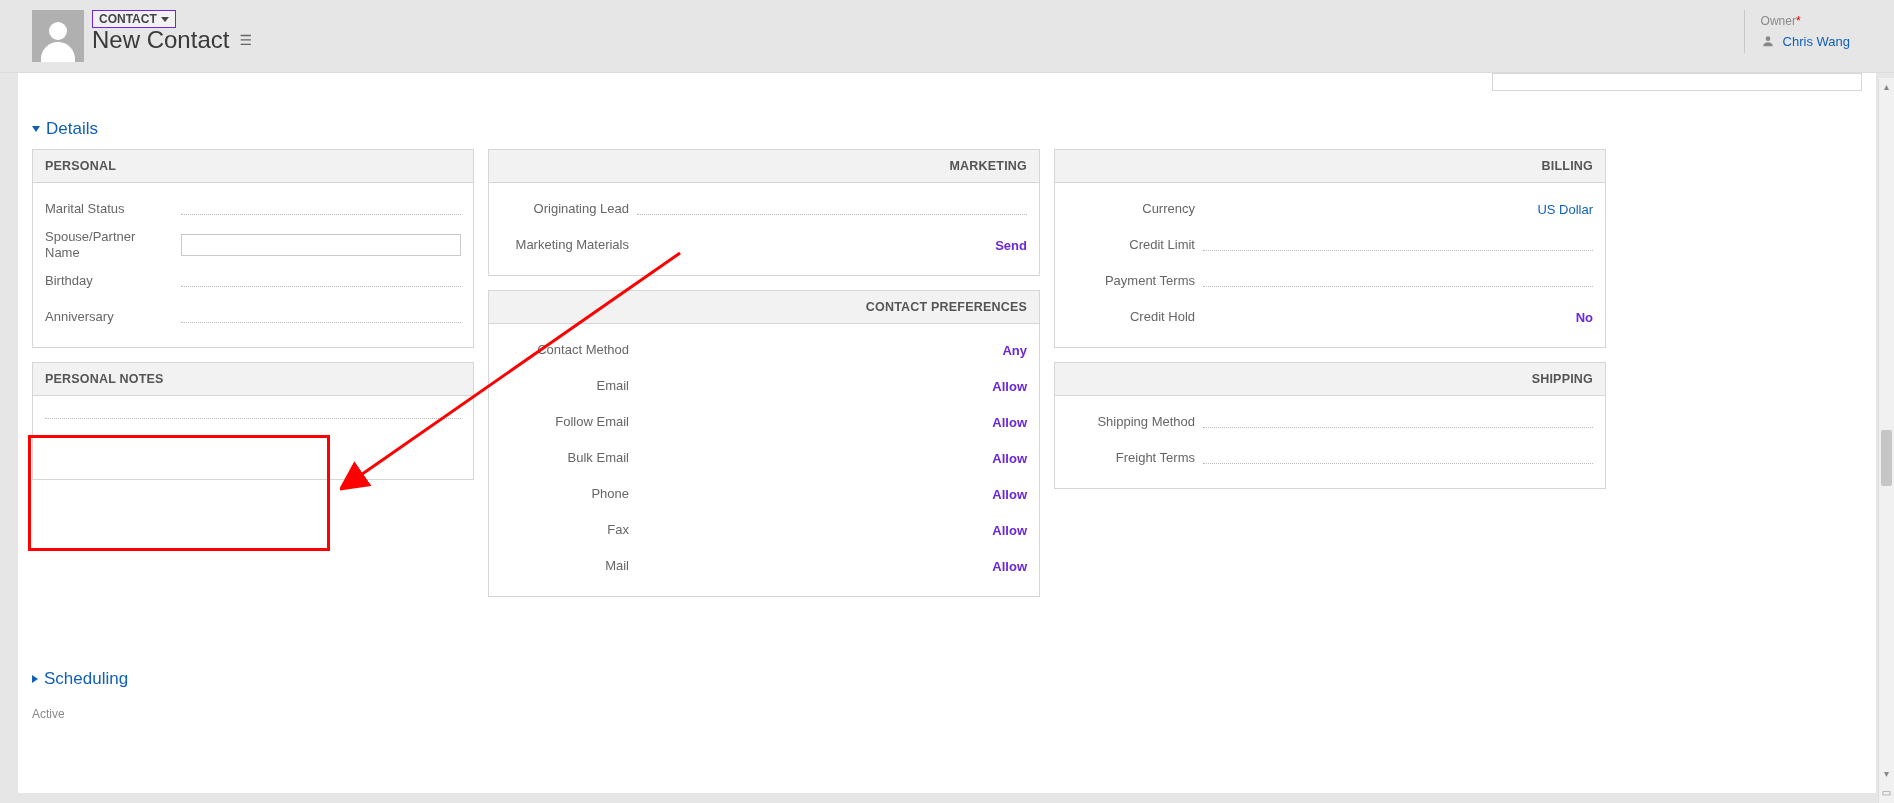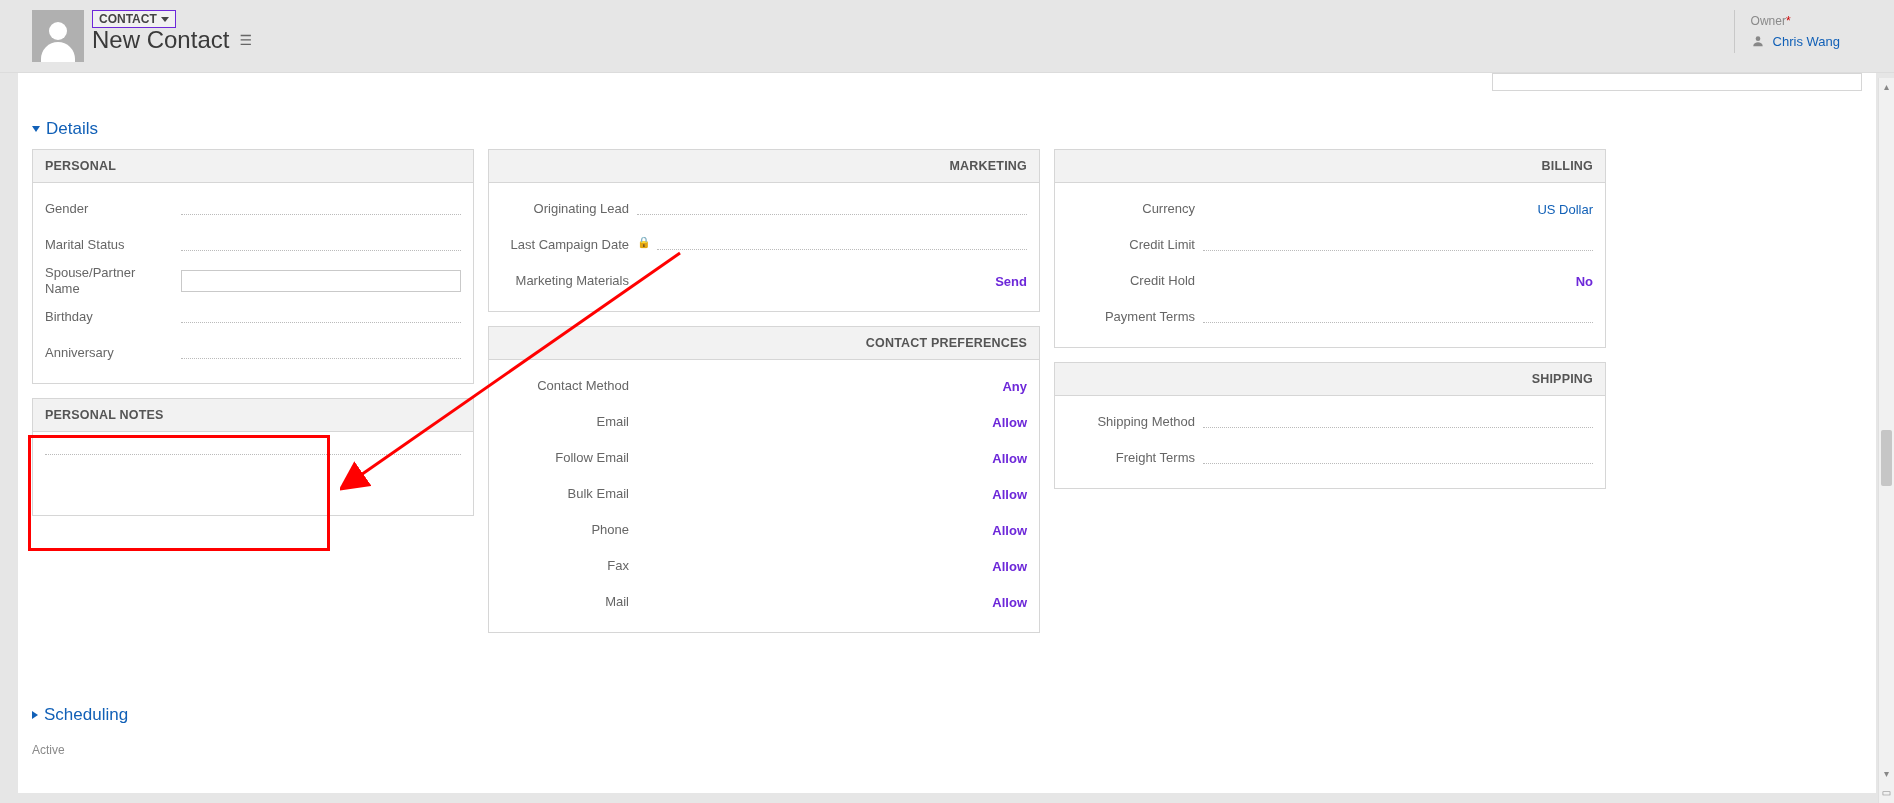--- a/index.html
+++ b/index.html
@@ -53,21 +53,21 @@
   }
   .entity-title {
     font-size: 24px; font-weight: 400; color: #3a3a3a;
     display: flex; align-items: center; gap: 10px;
     margin-top: -2px;
   }
   .entity-title .menu-icon {
     font-size: 14px; color: #666; cursor: pointer;
   }
   .owner-block {
-    position: absolute; right: 44px; top: 10px;
+    position: absolute; right: 34px; top: 10px;
     border-left: 1px solid #c8c8c8;
     padding: 4px 10px 4px 16px;
   }
   .owner-label {
     font-size: 12px; color: #8a8a8a;
   }
   .owner-label .req { color: #c00; }
   .owner-val {
     display: flex; align-items: flex-start; gap: 8px;
     margin-top: 6px;
@@ -251,26 +251,20 @@
     <span>Details</span>
   </div>
 
   <div class="columns">
 
     <div class="col">
       <div class="panel">
         <div class="panel-header">PERSONAL</div>
         <div class="panel-body">
           <div class="field-row">
-            <div class="field-label">Gender</div>
-            <div class="field-val">
-                <div class="dotted"></div>
-              </div>
-          </div>
-          <div class="field-row">
             <div class="field-label">Marital Status</div>
             <div class="field-val">
                 <div class="dotted"></div>
               </div>
           </div>
           <div class="field-row">
             <div class="field-label">Spouse/Partner Name</div>
             <div class="field-val">
               <input class="field-input" type="text" value="" style="">
             </div>
@@ -303,27 +297,20 @@
     <div class="col col-wide">
       <div class="panel">
         <div class="panel-header">MARKETING</div>
         <div class="panel-body">
           <div class="field-row">
             <div class="field-label">Originating Lead</div>
             <div class="field-val">
                 <div class="dotted"></div>
               </div>
           </div>
-          <div class="field-row lock-row">
-            <div class="field-label">Last Campaign Date</div>
-            <div class="field-val">
-              <span class="locked-icon">🔒</span>
-              <div class="dotted" style="flex:1"></div>
-            </div>
-          </div>
           <div class="field-row">
             <div class="field-label">Marketing Materials</div>
             <div class="field-val text">Send</div>
           </div>
         </div>
       </div>
 
       <div class="panel">
         <div class="panel-header">CONTACT PREFERENCES</div>
         <div class="panel-body">
@@ -367,28 +354,28 @@
             <div class="field-label">Currency</div>
             <div class="field-val"><span class="link">US Dollar</span></div>
           </div>
           <div class="field-row">
             <div class="field-label">Credit Limit</div>
             <div class="field-val">
                 <div class="dotted"></div>
               </div>
           </div>
           <div class="field-row">
+            <div class="field-label">Payment Terms</div>
+            <div class="field-val">
+                <div class="dotted"></div>
+              </div>
+          </div>
+          <div class="field-row">
             <div class="field-label">Credit Hold</div>
             <div class="field-val text">No</div>
-          </div>
-          <div class="field-row">
-            <div class="field-label">Payment Terms</div>
-            <div class="field-val">
-                <div class="dotted"></div>
-              </div>
           </div>
         </div>
       </div>
 
       <div class="panel">
         <div class="panel-header">SHIPPING</div>
         <div class="panel-body">
           <div class="field-row">
             <div class="field-label">Shipping Method</div>
             <div class="field-val">

